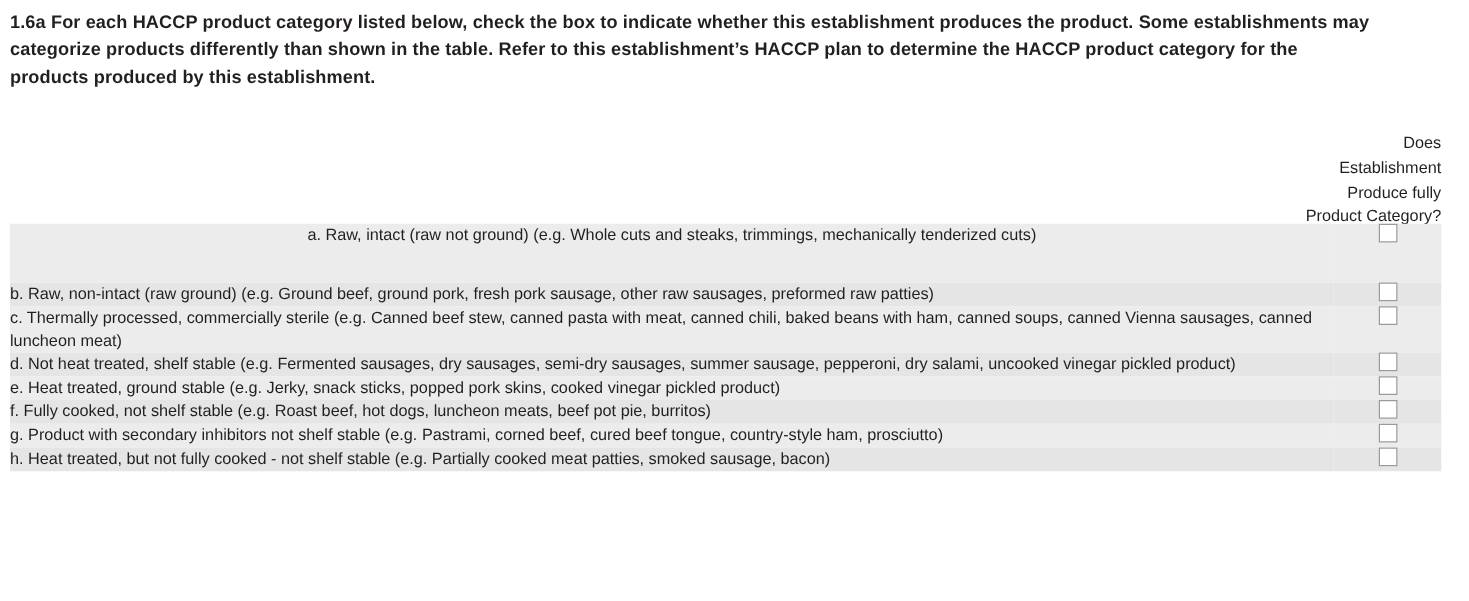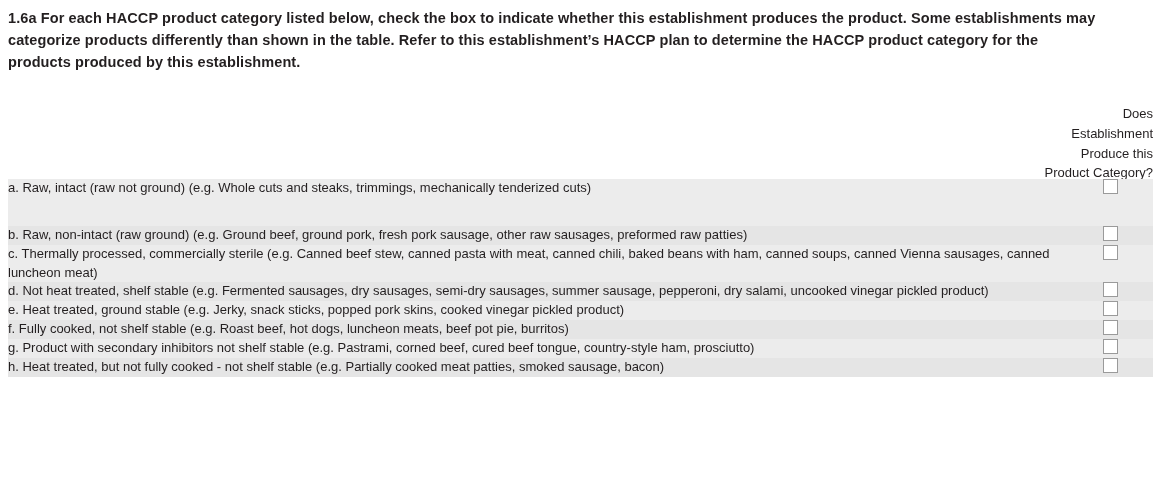--- a/index.html
+++ b/index.html
@@ -65,33 +65,33 @@
   }
   .checkbox {
     display: inline-block;
     width: 15px;
     height: 15px;
     border: 1px solid #9a9a9a;
     background: #ffffff;
     box-sizing: border-box;
     vertical-align: top;
   }
-  .row-tall td.label-cell { padding-bottom: 28px; }
+  .row-tall td.label-cell { padding-bottom: 28px; text-align: center; }
 </style>
 </head>
 <body>
 
 <div class="page">
 
   <div class="question">1.6a For each HACCP product category listed below, check the box to indicate whether this establishment produces the product. Some establishments may categorize products differently than shown in the table. Refer to this establishment’s HACCP plan to determine the HACCP product category for the products produced by this establishment.</div>
 
   <div class="col-header">
     <div>Does</div>
     <div>Establishment</div>
-    <div>Produce this</div>
+    <div>Produce fully</div>
     <div>Product Category?</div>
   </div>
 
   <table class="cat-table">
     <tbody>
       <tr class="row-odd row-tall">
         <td class="label-cell">a. Raw, intact (raw not ground) (e.g. Whole cuts and steaks, trimmings, mechanically tenderized cuts)</td>
         <td class="check-cell">
           <span class="checkbox"></span>
         </td>

